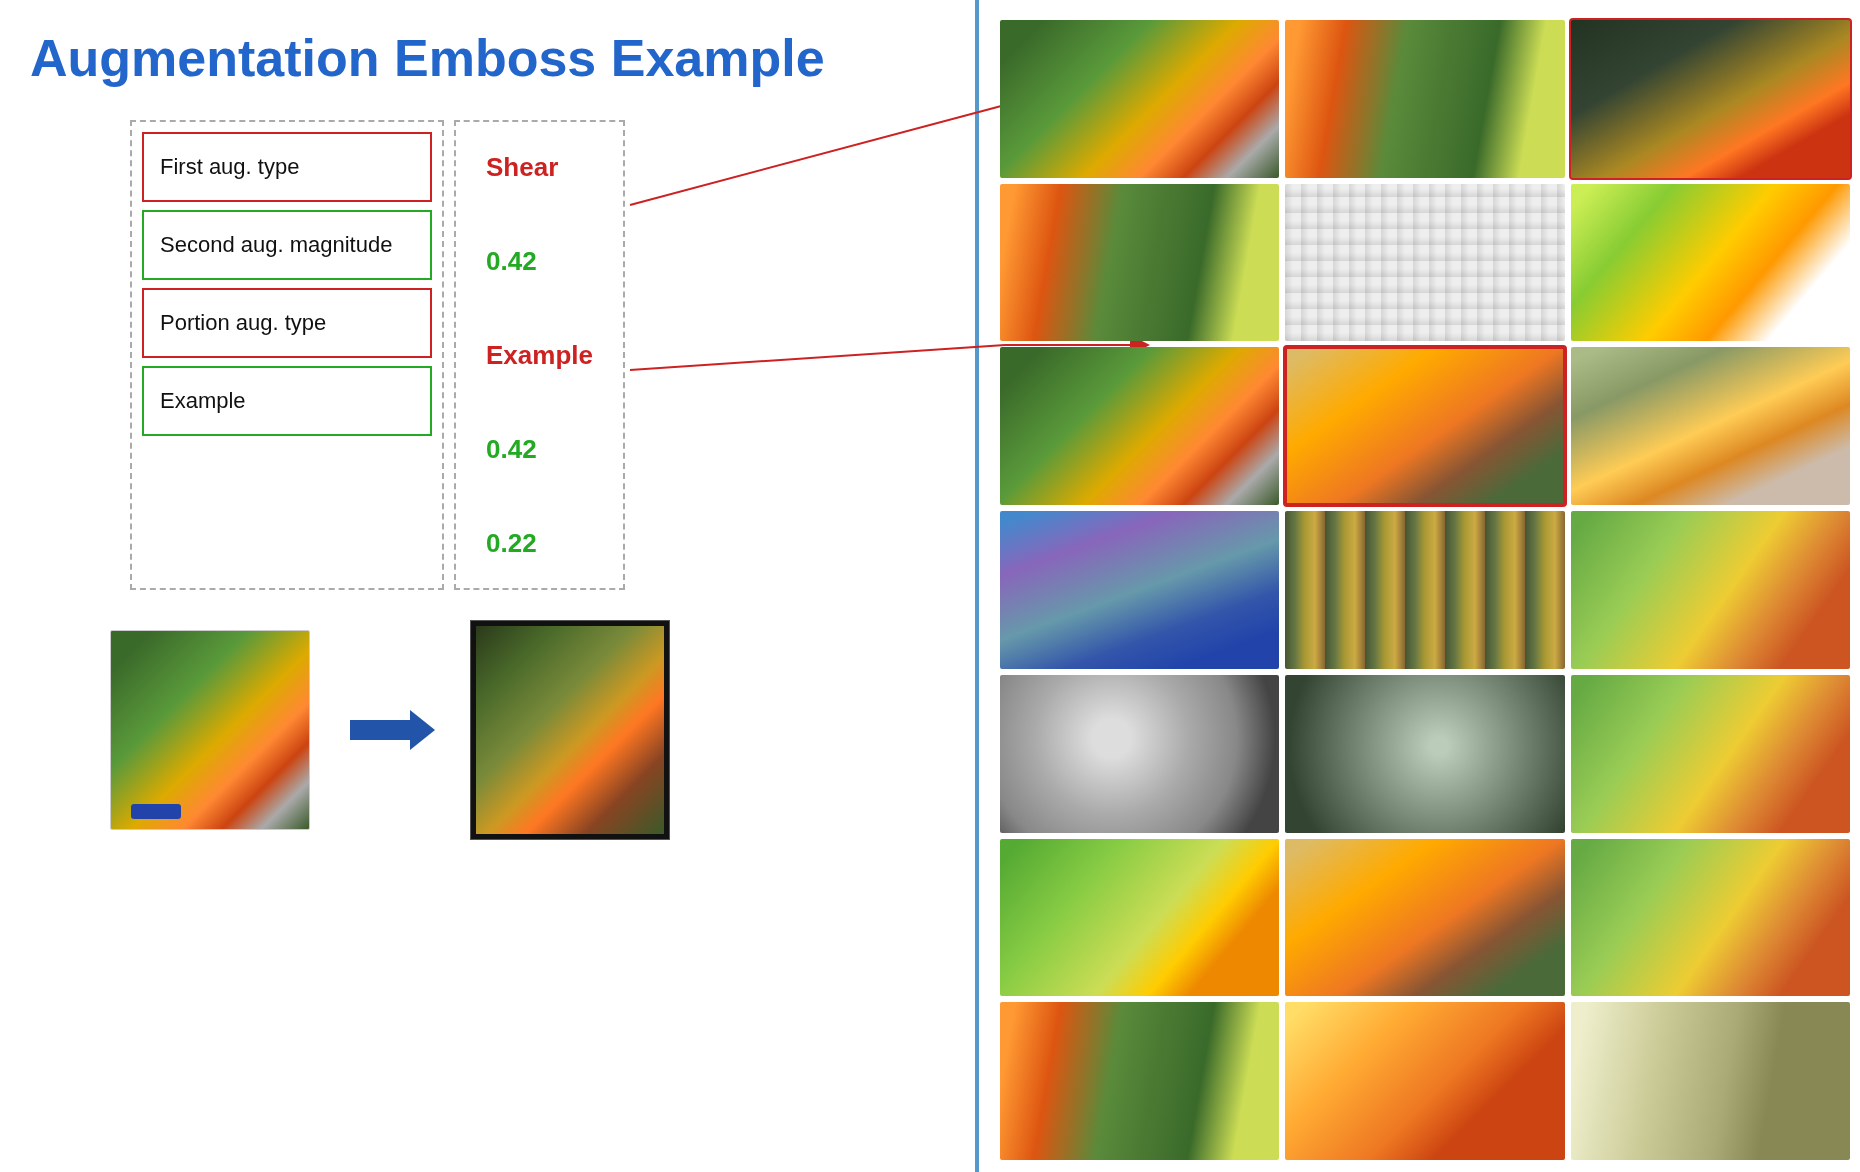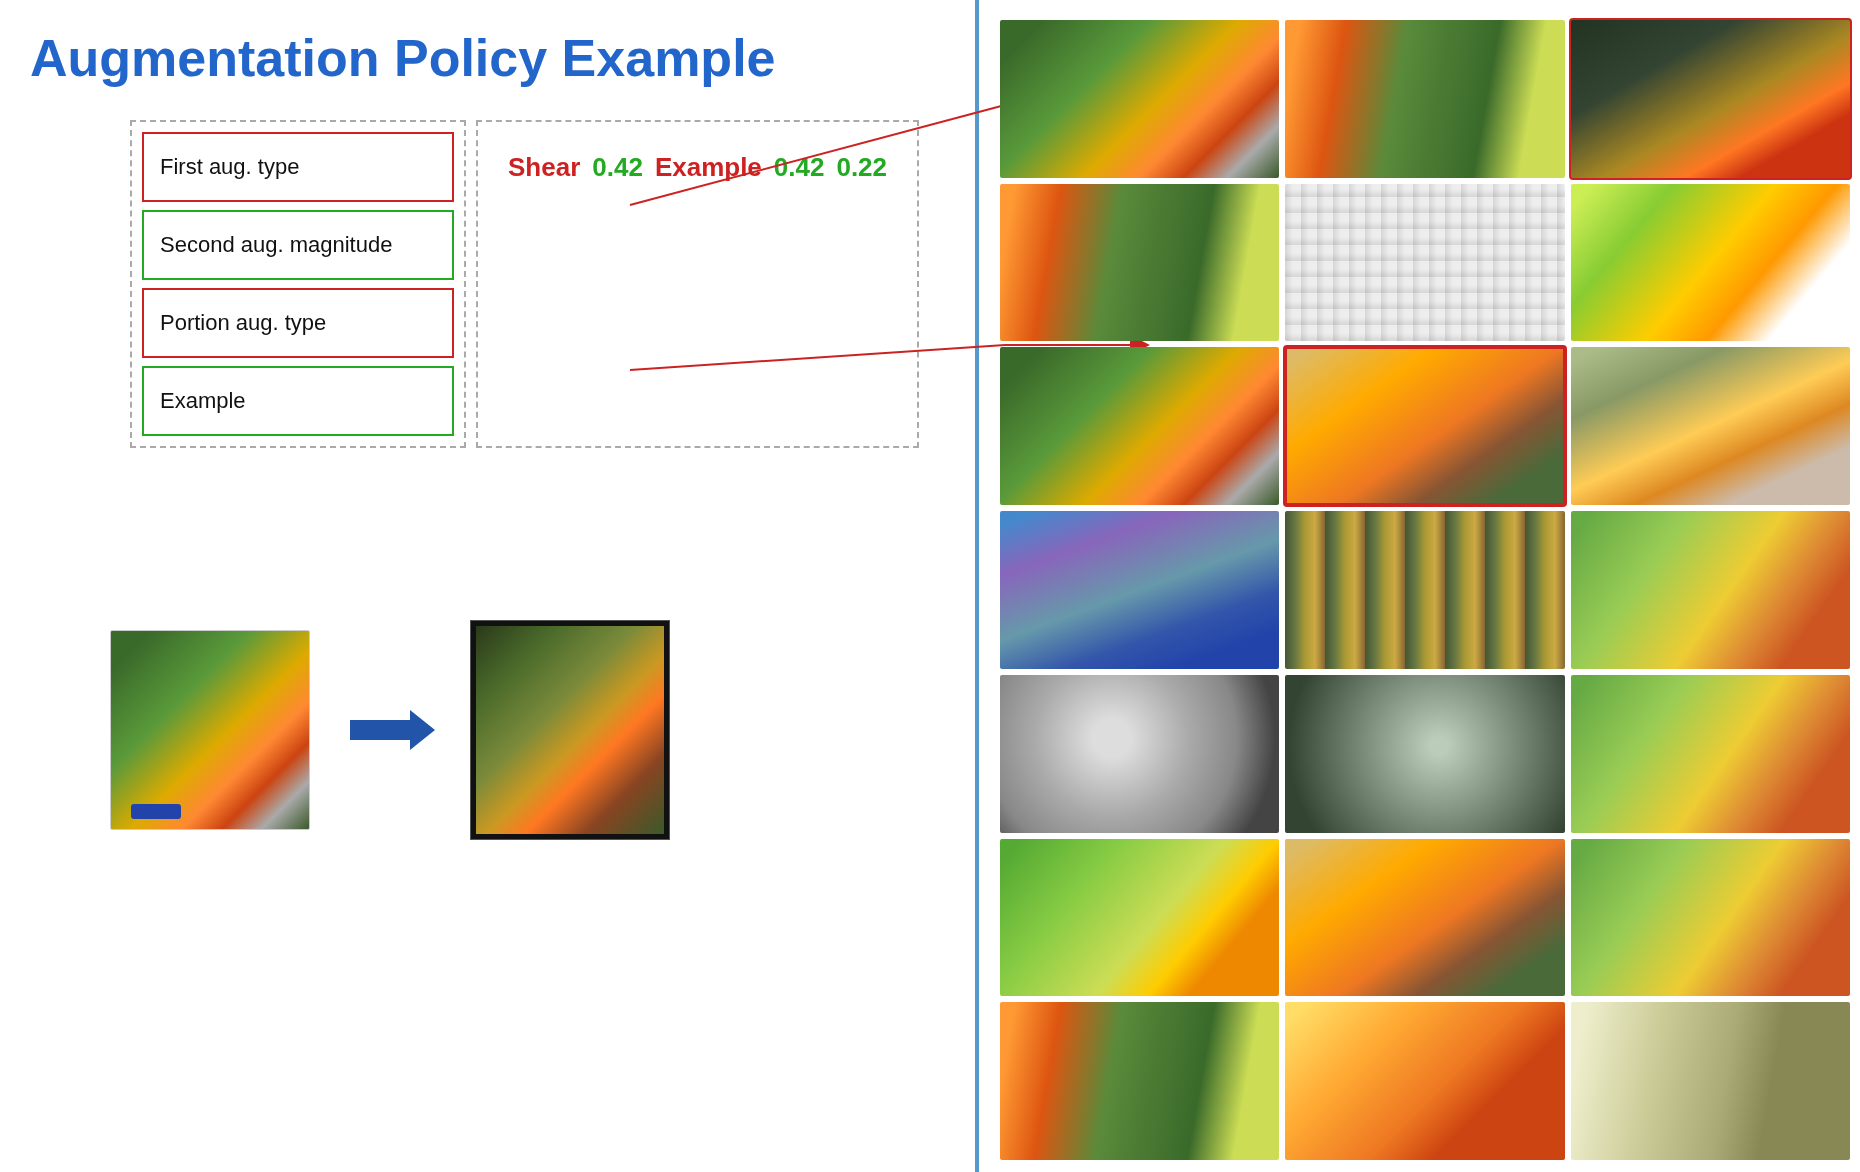--- a/index.html
+++ b/index.html
@@ -42,39 +42,39 @@
 
     .policy-labels {
       border: 2px dashed #aaa;
       padding: 10px;
       display: flex;
       flex-direction: column;
       gap: 8px;
     }
 
     .label-box {
-      width: 312px;
+      width: 290px;
       height: 70px;
       display: flex;
       align-items: center;
       padding: 0 16px;
       font-size: 22px;
       font-weight: normal;
       color: #111;
     }
 
     .label-box.red-border { border: 2px solid #cc2222; }
     .label-box.green-border { border: 2px solid #22aa22; }
 
     .policy-values {
       border: 2px dashed #aaa;
       padding: 10px 30px;
       display: flex;
-      flex-direction: row;
-      gap: 12px;
+      flex-direction: column;
+      gap: 24px;
       margin-left: 10px;
       justify-content: center;
     }
 
     .value-row {
       height: 70px;
       display: flex;
       align-items: center;
       font-size: 26px;
       font-weight: bold;
@@ -179,21 +179,21 @@
 
     .highlighted-red {
       outline: 4px solid #cc2222;
       outline-offset: -2px;
       z-index: 10;
     }
   </style>
 </head>
 <body>
 
-<h1 class="main-title">Augmentation Policy Example</h1>
+<h1 class="main-title">Augmentation Emboss Example</h1>
 
 <div class="vertical-divider"></div>
 
 <div class="policy-container">
   <div class="policy-labels">
     <div class="label-box red-border">First aug. type</div>
     <div class="label-box green-border">Second aug. magnitude</div>
     <div class="label-box red-border">Portion aug. type</div>
     <div class="label-box green-border">Example</div>
   </div>

